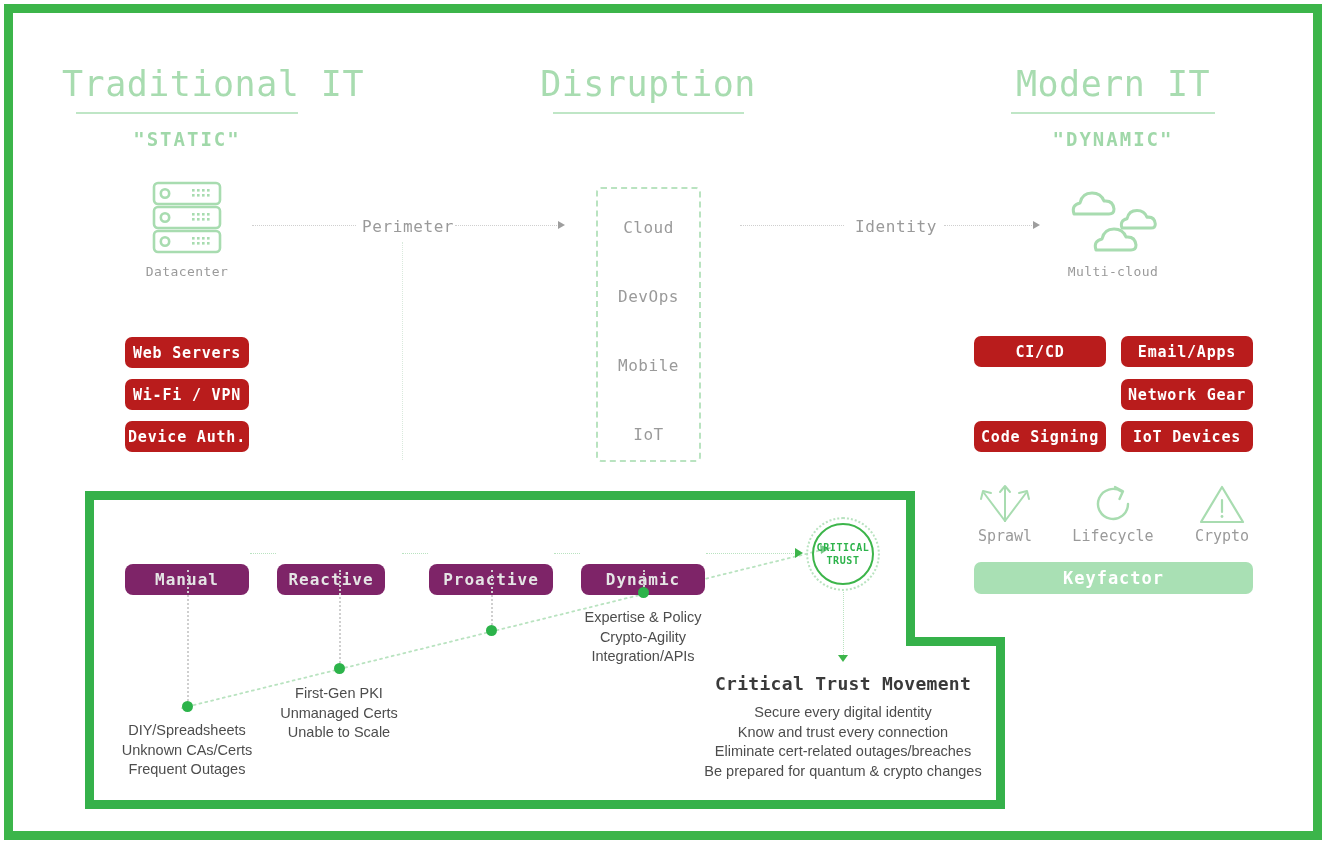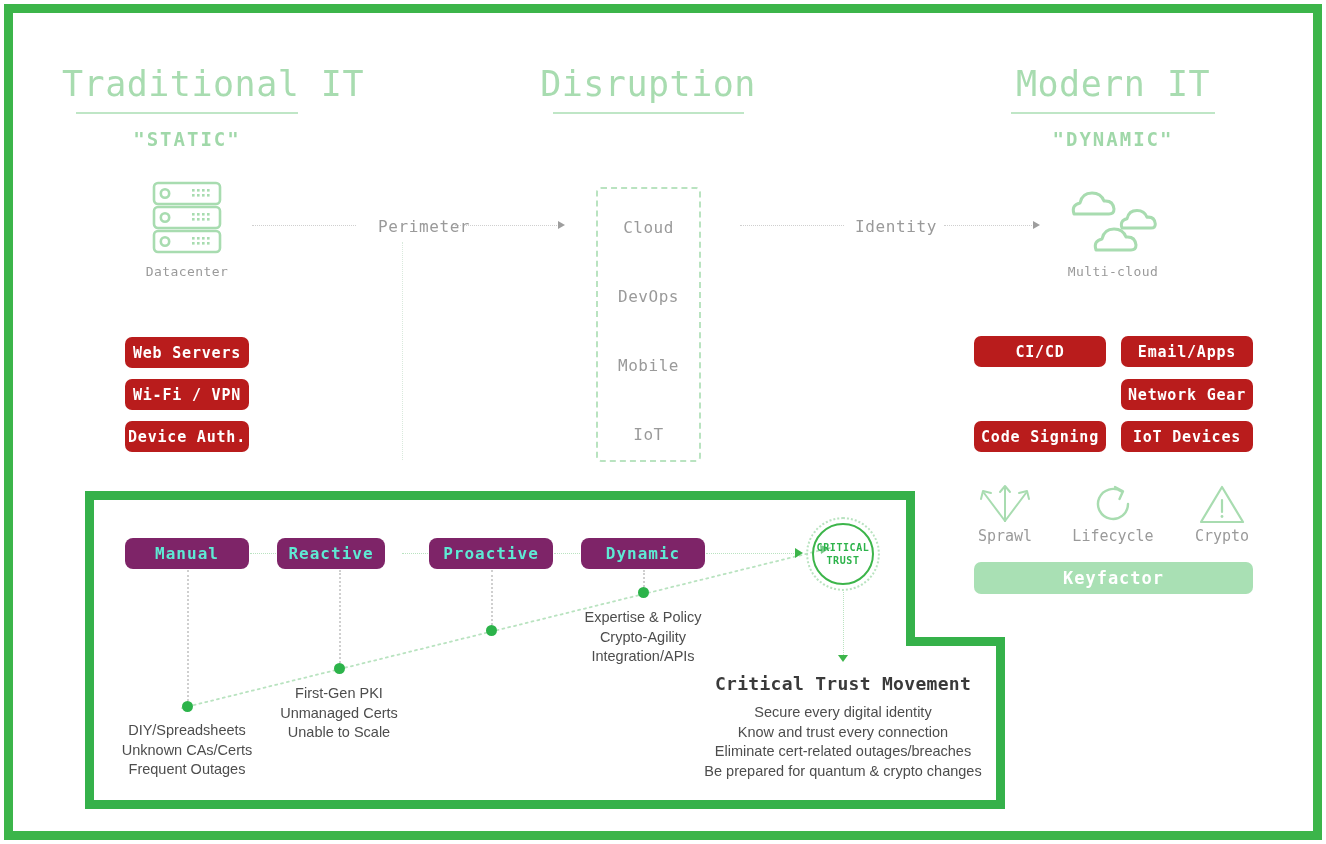--- a/index.html
+++ b/index.html
@@ -145,30 +145,31 @@
   }
 
   
   .maturity-frame { position: absolute; }
   .mf-seg { position: absolute; background: #35b14a; }
 
   
   .stage-pill {
     position: absolute;
     background: #7e2468;
-    color: #5eead4;
+    color: #e5e5e5;
     border-radius: 8px;
     font-family: "DejaVu Sans Mono", monospace;
     font-size: 16px;
     font-weight: 700;
     letter-spacing: 1px;
     display: flex;
     align-items: center;
     justify-content: center;
     white-space: nowrap;
+    margin-top: 26px;
   }
   .stage-drop {
     position: absolute;
     width: 1px;
     border-left: 2px dotted #cfcfcf;
   }
   .stage-dot {
     position: absolute;
     width: 11px; height: 11px;
     border-radius: 50%;
@@ -306,21 +307,21 @@
       </g>
     </svg>
   </div>
   <div class="node-label" style="left:107px; top:264px; width:160px;">Datacenter</div>
 
   <div class="pill" style="left:125px; top:337px; width:124px; height:31px;">Web Servers</div>
   <div class="pill" style="left:125px; top:379px; width:124px; height:31px;">Wi-Fi / VPN</div>
   <div class="pill" style="left:125px; top:421px; width:124px; height:31px;">Device Auth.</div>
 
   <div class="dot-h" style="left:252px; top:225px; width:104px;"></div>
-  <div class="mid-label" style="left:362px; top:217px;margin-left:16px;">Perimeter</div>
+  <div class="mid-label" style="left:362px; top:217px;">Perimeter</div>
   <div class="dot-h" style="left:455px; top:225px; width:104px;"></div>
   <div class="arrow-r" style="left:558px; top:221px;"></div>
   <div class="dot-v" style="left:402px; top:242px; height:218px;"></div>
 
   <div class="disruption-box" style="left:596px; top:187px; width:105px; height:275px;">
     <div class="disruption-item" style="top:29px;">Cloud</div>
     <div class="disruption-item" style="top:98px;">DevOps</div>
     <div class="disruption-item" style="top:167px;">Mobile</div>
     <div class="disruption-item" style="top:236px;">IoT</div>
   </div>

